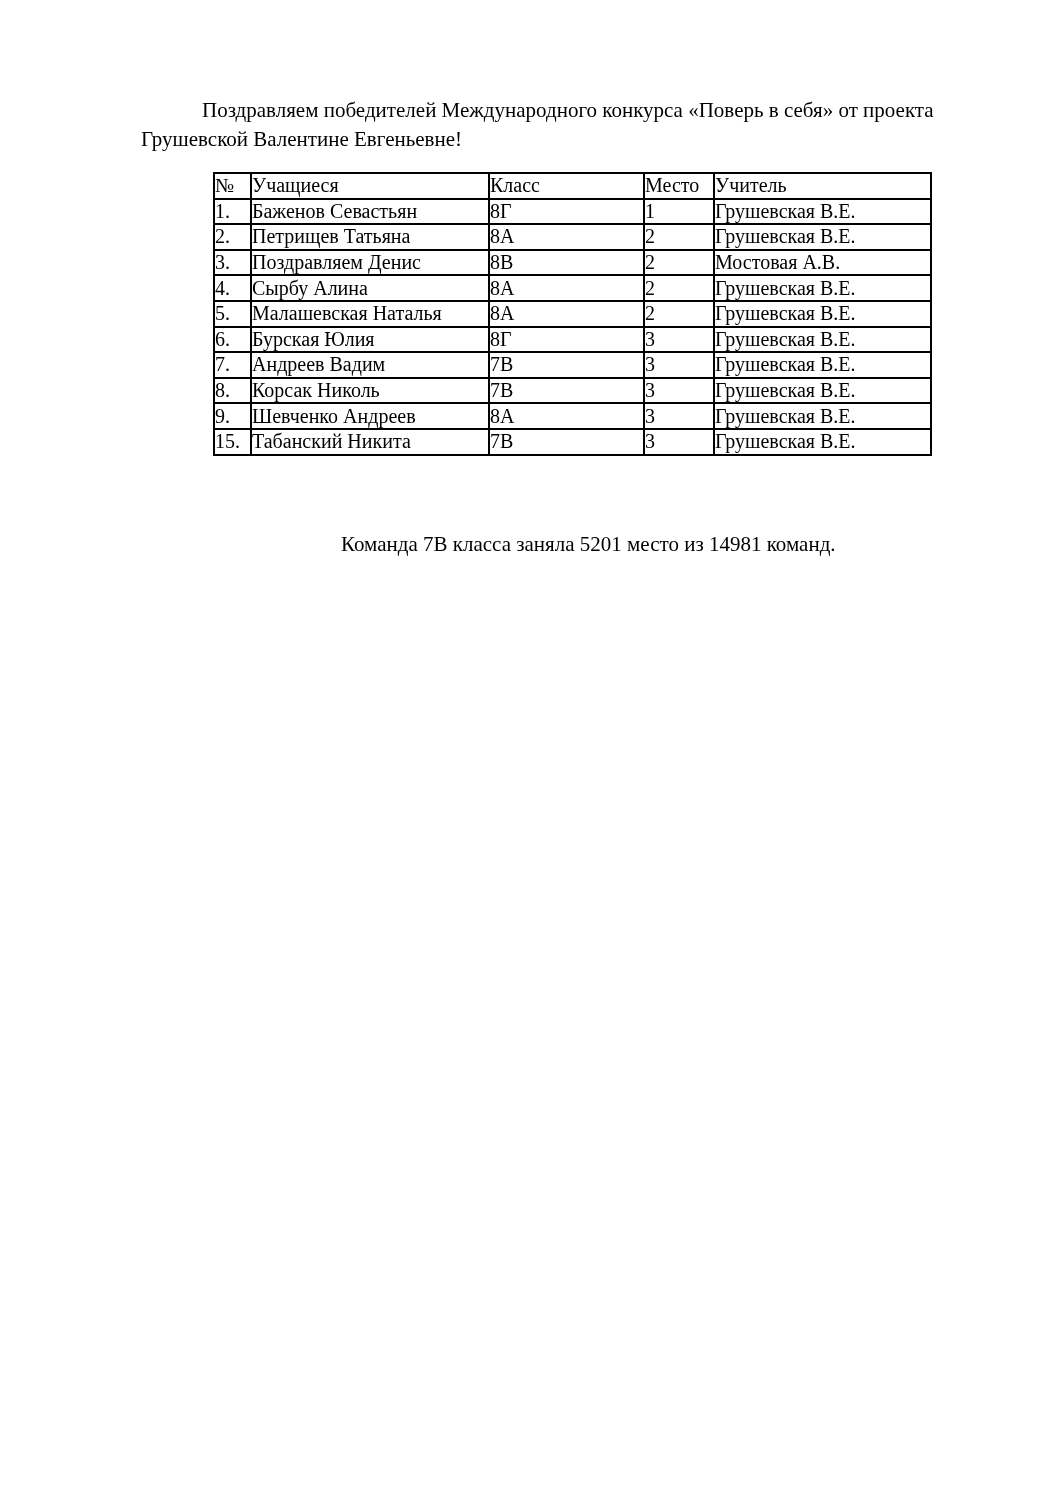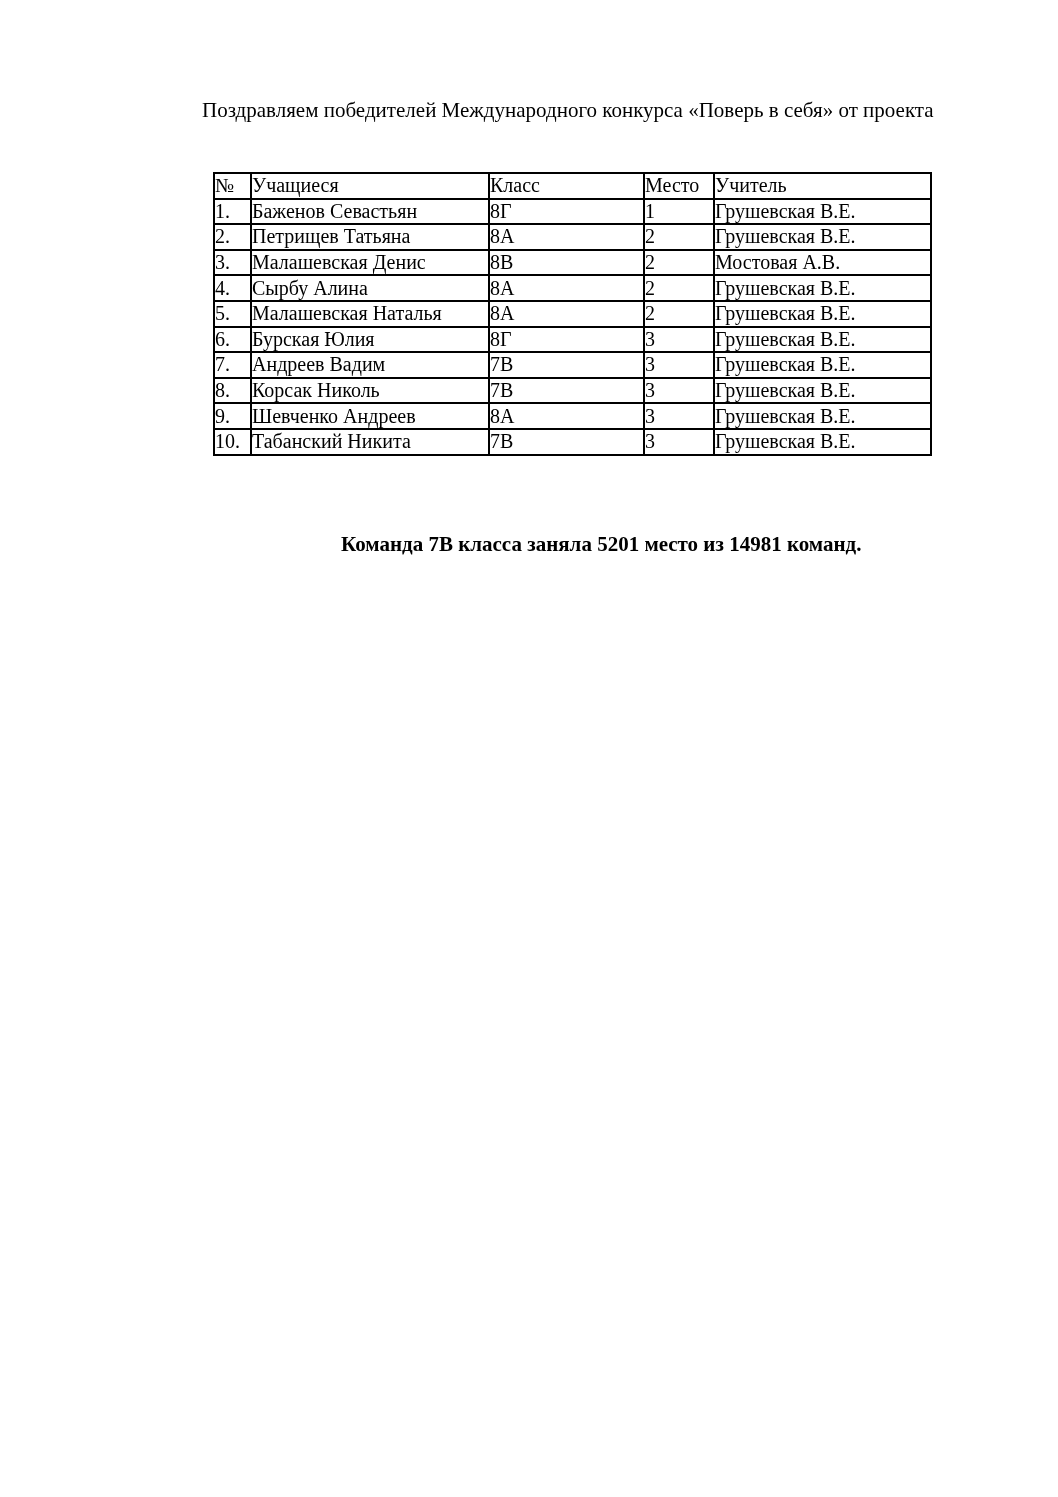--- a/index.html
+++ b/index.html
@@ -57,35 +57,35 @@
   .c3 { padding-left: 9px; margin-top: 8px; }
   .c4 { padding-left: 13px; }
   th.c3 { padding-left: 13px; }
 
   
   .results {
     position: absolute;
     left: 341px;
     top: 532px;
     font-size: 21px;
-    font-weight: bold;
   }
   .result {
     margin: 0 0 23.5px 0;
     line-height: 24px;
     white-space: nowrap;
   }
 </style>
 </head>
 <body>
 
 <div class="page">
 
   <div class="intro">
     <div class="intro-line indent">Поздравляем победителей Международного конкурса «Поверь в себя» от проекта</div>
+    <div class="intro-line">Грушевской Валентине Евгеньевне!</div>
   </div>
 
   <table class="winners">
     <colgroup>
       <col class="w0">
         <col class="w1">
         <col class="w2">
         <col class="w3">
         <col class="w4">
     </colgroup>
@@ -108,21 +108,21 @@
   </tr>
         <tr>
     <td class="c0">2.</td>
     <td class="c1">Петрищев Татьяна</td>
     <td class="c2">8А</td>
     <td class="c3">2</td>
     <td class="c4">Грушевская В.Е.</td>
   </tr>
         <tr>
     <td class="c0">3.</td>
-    <td class="c1">Малашевская Денис</td>
+    <td class="c1">Поздравляем Денис</td>
     <td class="c2">8В</td>
     <td class="c3">2</td>
     <td class="c4">Мостовая А.В.</td>
   </tr>
         <tr>
     <td class="c0">4.</td>
     <td class="c1">Сырбу Алина</td>
     <td class="c2">8А</td>
     <td class="c3">2</td>
     <td class="c4">Грушевская В.Е.</td>
@@ -156,21 +156,21 @@
     <td class="c4">Грушевская В.Е.</td>
   </tr>
         <tr>
     <td class="c0">9.</td>
     <td class="c1">Шевченко Андреев</td>
     <td class="c2">8А</td>
     <td class="c3">3</td>
     <td class="c4">Грушевская В.Е.</td>
   </tr>
         <tr>
-    <td class="c0">10.</td>
+    <td class="c0">15.</td>
     <td class="c1">Табанский Никита</td>
     <td class="c2">7В</td>
     <td class="c3">3</td>
     <td class="c4">Грушевская В.Е.</td>
   </tr>
       </tbody>
   </table>
 
   <div class="results">
     <p class="result">Команда 7В класса заняла 5201 место из 14981 команд.</p>

